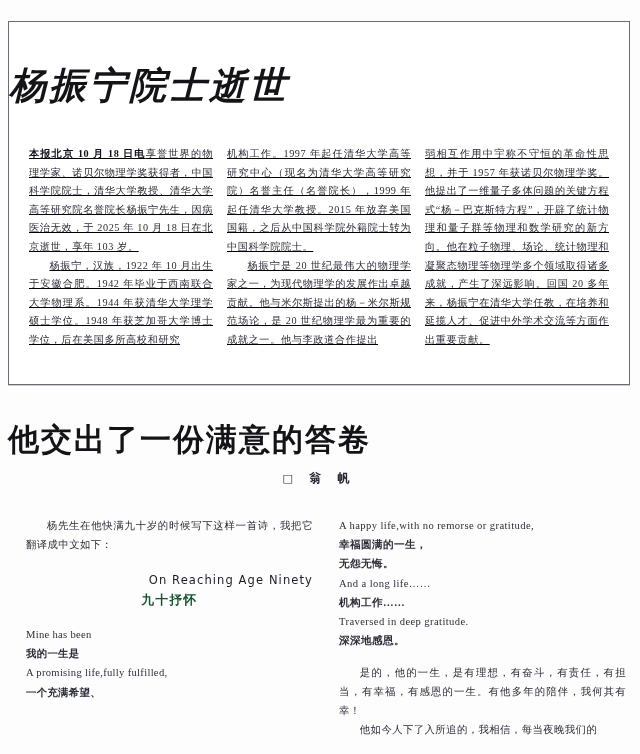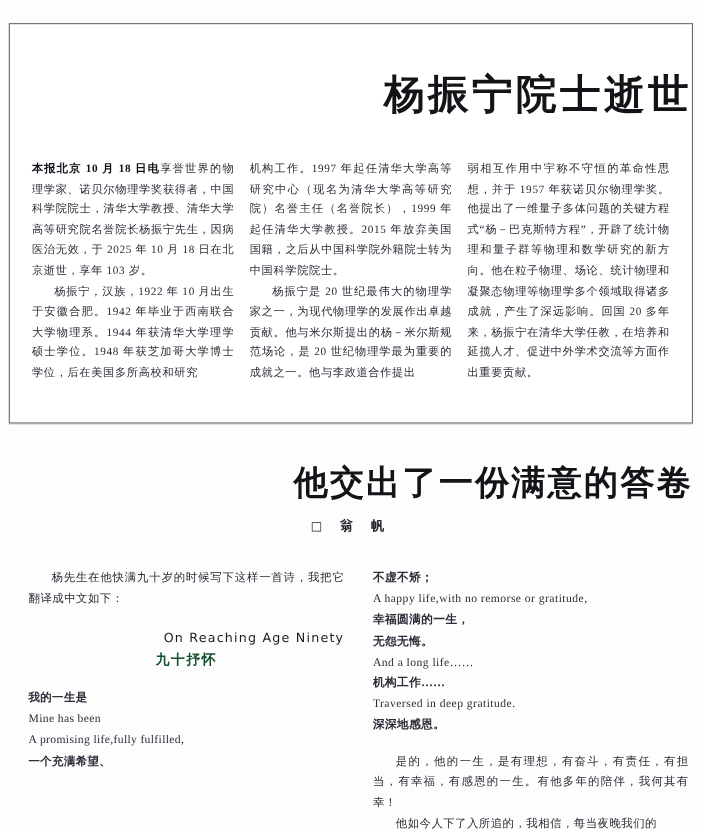--- a/index.html
+++ b/index.html
@@ -28,39 +28,41 @@
     top: 21px;
     width: 622px;
     height: 364px;
     border: 1.5px solid #6a6a72;
     background: #ffffff;
     box-sizing: border-box;
     box-shadow: 0 1px 0 rgba(0,0,0,0.18);
   }
 
   .headline-main {
-    text-align: right;
+    text-align: left;
     font-family: "DejaVu Sans", "Liberation Sans", sans-serif;
     font-weight: bold;
     font-size: 37px;
     letter-spacing: 3px;
     color: #141418;
     margin-top: 44px;
     line-height: 1.1;
+    font-style: italic;
     -webkit-font-smoothing: none;
   }
 
   .columns {
     position: absolute;
     left: 20px;
     top: 123px;
     width: 582px;
     display: flex;
     gap: 14px;
     align-items: flex-start;
+    text-decoration: underline;
   }
   .col {
     width: 184px;
     font-size: 10.2px;
     line-height: 18.6px;
     color: #2c2c38;
     text-align: justify;
     text-justify: inter-character;
     letter-spacing: 0.6px;
     word-break: break-all;
@@ -76,21 +78,21 @@
 
   
   .article-two {
     position: absolute;
     left: 8px;
     top: 404px;
     width: 622px;
     height: 350px;
   }
   .headline-two {
-    text-align: right;
+    text-align: left;
     font-family: "DejaVu Sans", "Liberation Sans", sans-serif;
     font-weight: bold;
     font-size: 31px;
     letter-spacing: 2px;
     color: #131318;
     margin-top: 18px;
     line-height: 1.15;
   }
   .byline {
     text-align: center;
@@ -210,30 +212,29 @@
 
     <div class="two-cols">
 
       <div class="tcol">
         <p class="ind">杨先生在他快满九十岁的时候写下这样一首诗，我把它翻译成中文如下：</p>
 
         <div class="poem-title">On Reaching Age Ninety</div>
         <div class="poem-title-cn">九十抒怀</div>
 
         <div class="poem-lines" id="poem-left">
+            <div class="ln en">Mine has been</div>
             <div class="ln cn">我的一生是</div>
-            <div class="ln en">Mine has been</div>
             <div class="ln en">A promising life,fully fulfilled,</div>
             <div class="ln cn">一个充满希望、</div>
           </div>
       </div>
 
       <div class="tcol">
         <div class="rcol-poem" id="poem-right">
-            <div class="ln cn">不虚不矫；</div>
             <div class="ln en">A happy life,with no remorse or gratitude,</div>
             <div class="ln cn">幸福圆满的一生，</div>
             <div class="ln cn">无怨无悔。</div>
             <div class="ln en">And a long life……</div>
             <div class="ln cn">机构工作……</div>
             <div class="ln en">Traversed in deep gratitude.</div>
             <div class="ln cn">深深地感恩。</div>
           </div>
         <div class="spacer-sm"></div>
         <p class="ind">是的，他的一生，是有理想，有奋斗，有责任，有担当，有幸福，有感恩的一生。有他多年的陪伴，我何其有幸！</p>

